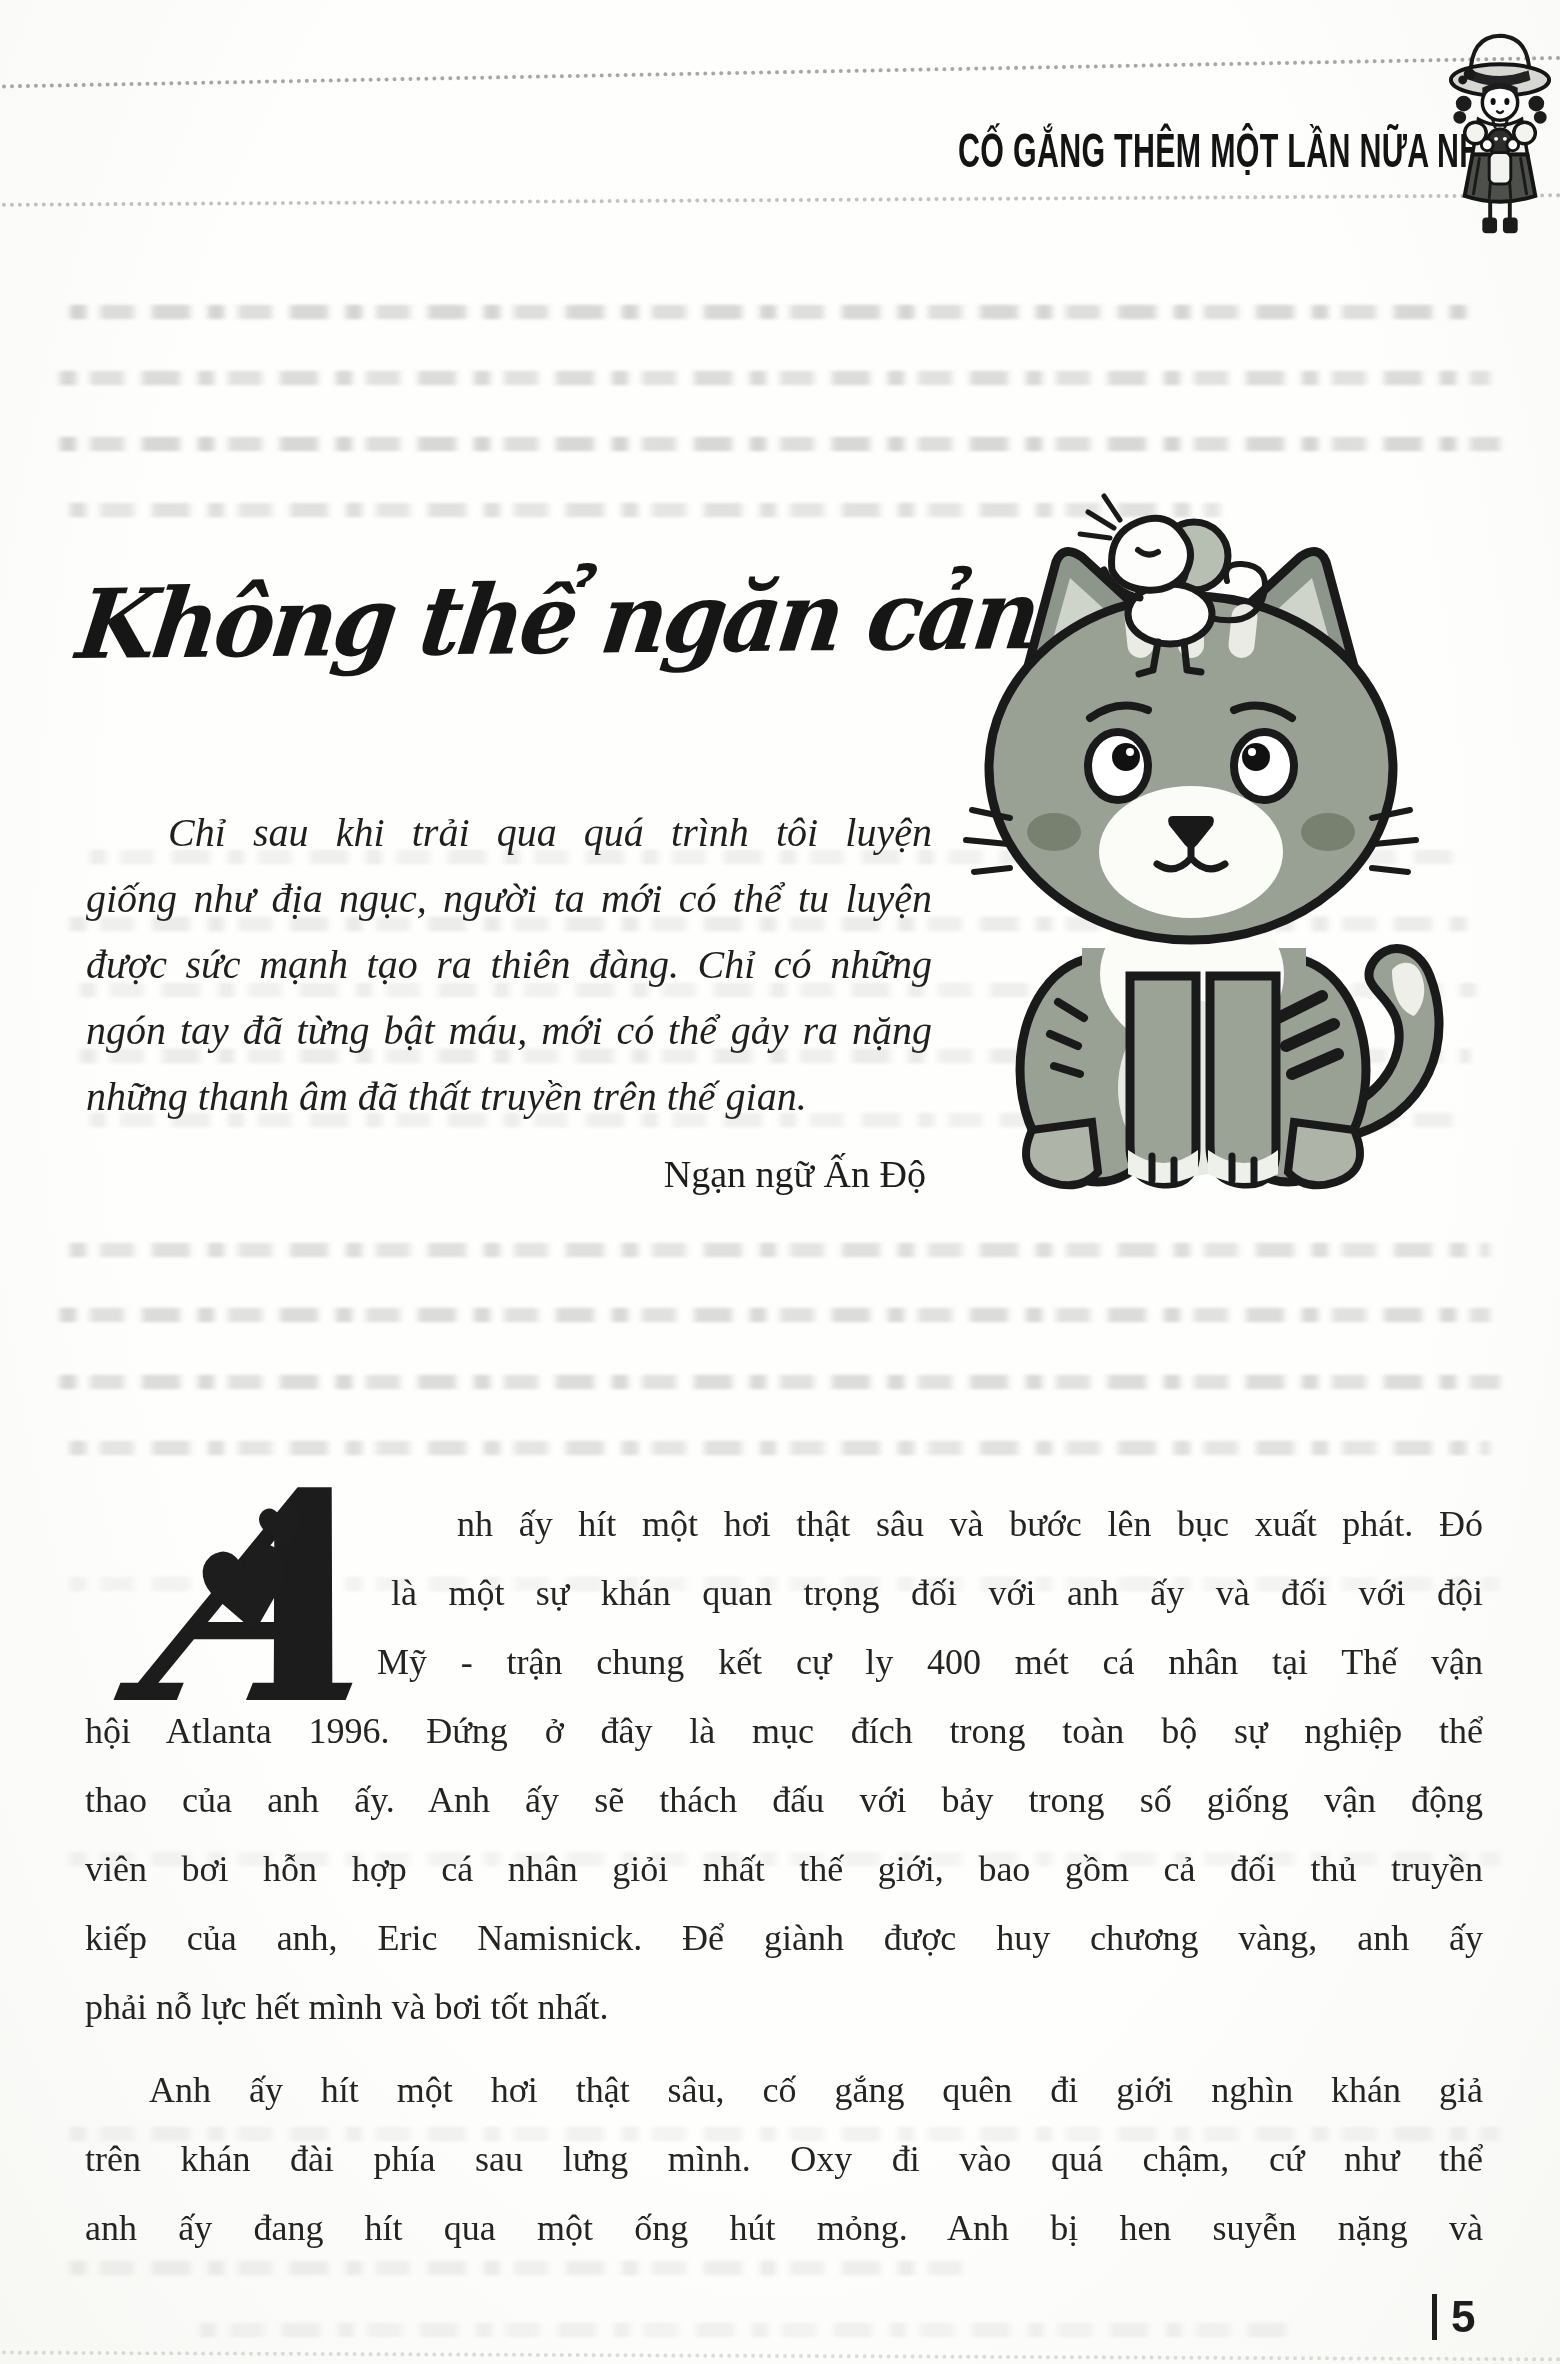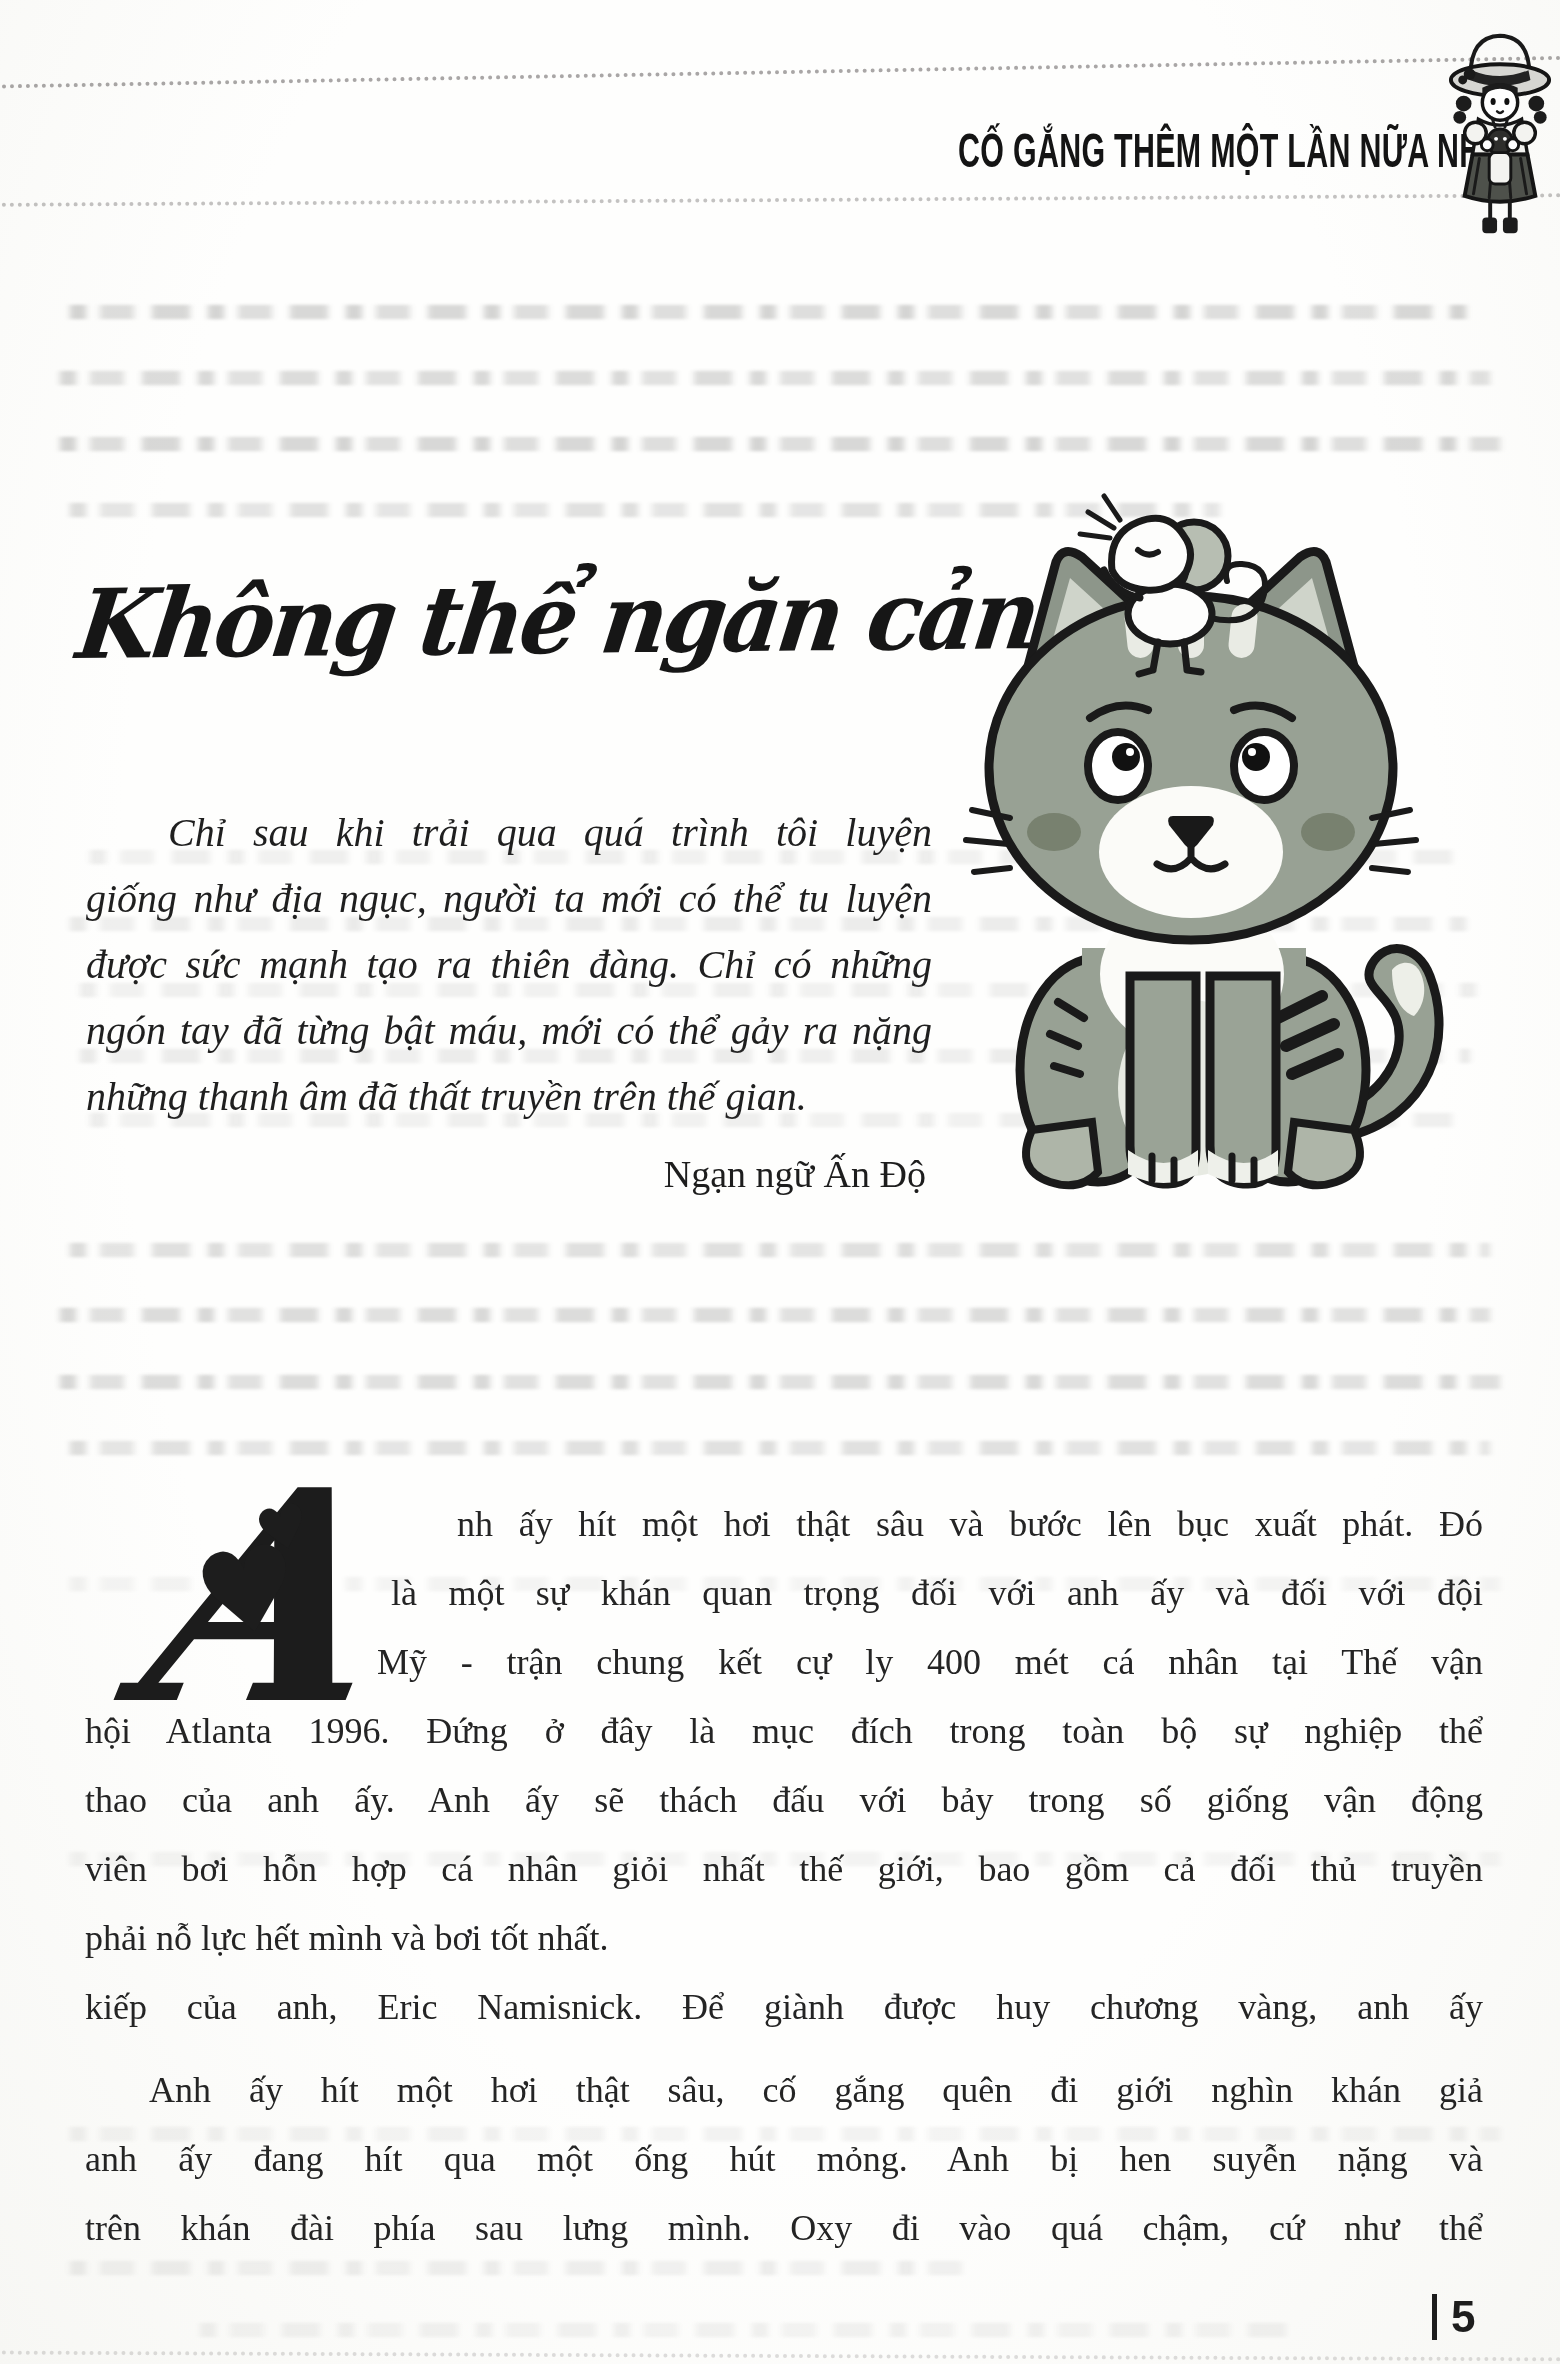--- a/index.html
+++ b/index.html
@@ -200,25 +200,25 @@
   <span class="heart big">♥</span>
   <div class="dropcap-a">A</div>
 
   <div class="body-text">
     <div class="bline bl1">nh ấy hít một hơi thật sâu và bước lên bục xuất phát. Đó</div>
     <div class="bline bl2">là một sự khán quan trọng đối với anh ấy và đối với đội</div>
     <div class="bline bl3">Mỹ - trận chung kết cự ly 400 mét cá nhân tại Thế vận</div>
     <div class="bline">hội Atlanta 1996. Đứng ở đây là mục đích trong toàn bộ sự nghiệp thể</div>
     <div class="bline">thao của anh ấy. Anh ấy sẽ thách đấu với bảy trong số giống vận động</div>
     <div class="bline">viên bơi hỗn hợp cá nhân giỏi nhất thế giới, bao gồm cả đối thủ truyền</div>
+    <div class="bline">kiếp của anh, Eric Namisnick. Để giành được huy chương vàng, anh ấy</div>
     <div class="bline bl8">phải nỗ lực hết mình và bơi tốt nhất.</div>
-    <div class="bline">kiếp của anh, Eric Namisnick. Để giành được huy chương vàng, anh ấy</div>
     <div class="bline bl9">Anh ấy hít một hơi thật sâu, cố gắng quên đi giới nghìn khán giả</div>
+    <div class="bline">trên khán đài phía sau lưng mình. Oxy đi vào quá chậm, cứ như thể</div>
     <div class="bline">anh ấy đang hít qua một ống hút mỏng. Anh bị hen suyễn nặng và</div>
-    <div class="bline">trên khán đài phía sau lưng mình. Oxy đi vào quá chậm, cứ như thể</div>
   </div>
 
   <div class="pagenum">
     <span class="bar"></span>
     <span class="num">5</span>
   </div>
 
 <div class="ghost" style="top: 300px; left: 70px; width: 1410px; opacity: 0.5;"></div>
     <div class="ghost" style="top: 366px; left: 60px; width: 1430px; opacity: 0.45;"></div>
     <div class="ghost" style="top: 432px; left: 60px; width: 1440px; opacity: 0.5;"></div>

